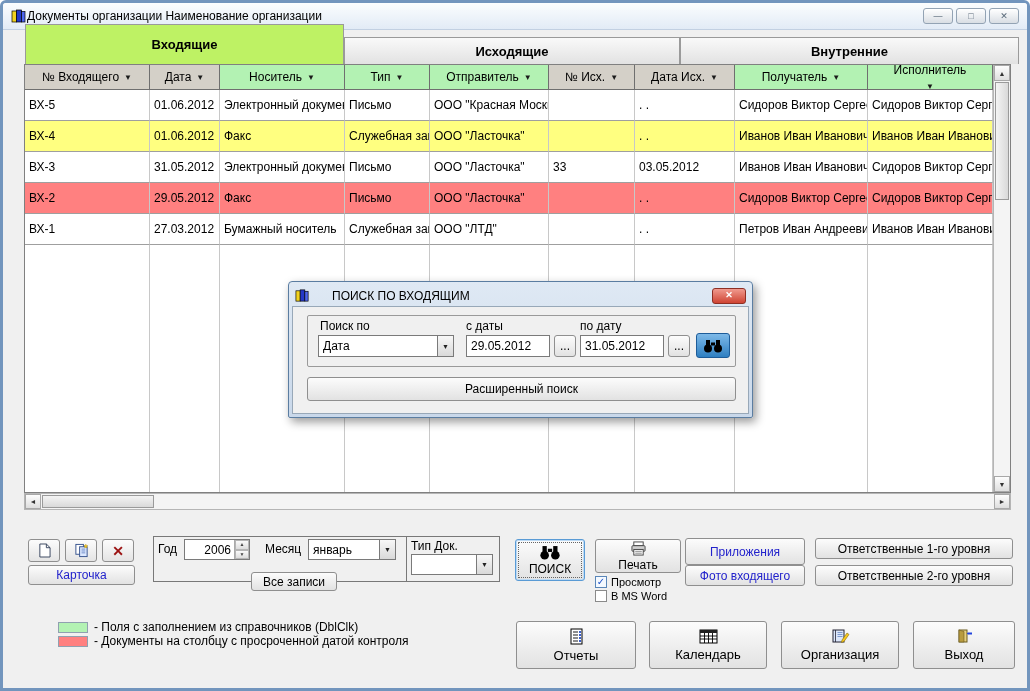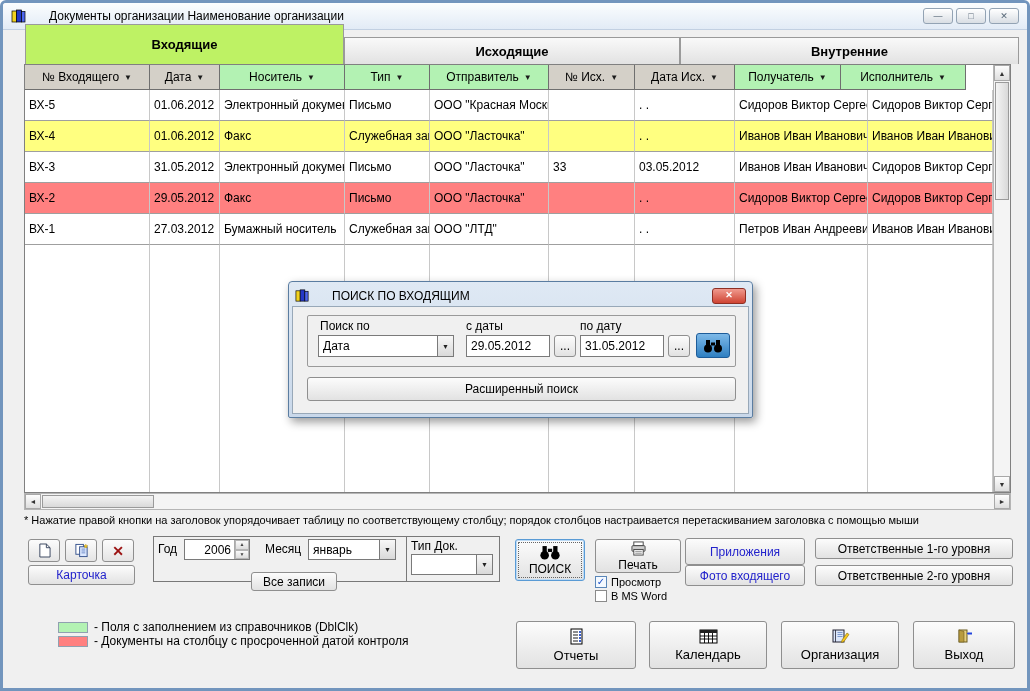--- a/index.html
+++ b/index.html
@@ -1,21 +1,21 @@
 <!DOCTYPE html>
 <html><head>
 <meta charset="utf-8">
 <style>
   html,body{margin:0;padding:0;width:1030px;height:691px;overflow:hidden;background:#fff;}
   *{box-sizing:border-box;}
   .win{position:relative;width:1030px;height:691px;background:#f0f0f0;
        border:3px solid #7295bd;border-radius:6px 6px 0 0;
        font-family:"Liberation Sans",sans-serif;color:#000;overflow:hidden;}
   
-  .titlebar{position:absolute;left:0;top:0;right:0;height:27px;display:flex;align-items:center;gap:22px;
+  .titlebar{position:absolute;left:0;top:0;right:0;height:27px;display:flex;align-items:center;gap:0;
             padding:0 8px;background:linear-gradient(#fbfdfe,#e2ebf6);border-bottom:1px solid #c2d0e2;}
   .title{font-size:12px;}
   .winbtns{margin-left:auto;display:flex;gap:3px;}
   .wbtn{width:30px;height:16px;display:flex;align-items:center;justify-content:center;
         font-size:9px;color:#5a6a7a;background:linear-gradient(#ffffff,#d9dee4);
         border:1px solid #93a3b4;border-radius:3px;line-height:1;}
   .books{display:inline-flex;width:16px;height:16px;}
   
   .tabs{position:absolute;left:22px;top:31px;width:994px;height:30px;display:flex;align-items:flex-end;}
   .tab{height:27px;display:flex;align-items:center;justify-content:center;font-size:13px;
@@ -168,25 +168,25 @@
           <span class="harrow">▼</span>
         </div>
         <div class="hcell gray" style="width: 86px;">
           <span>№ Исх.</span>
           <span class="harrow">▼</span>
         </div>
         <div class="hcell gray" style="width: 100px;">
           <span>Дата Исх.</span>
           <span class="harrow">▼</span>
         </div>
-        <div class="hcell green" style="width: 106px;">
+        <div class="hcell green" style="width: 133px;">
           <span>Получатель</span>
           <span class="harrow">▼</span>
         </div>
-        <div class="hcell green" style="width: 125px;">
+        <div class="hcell green" style="width: 125px; flex-direction: column;">
           <span>Исполнитель</span>
           <span class="harrow">▼</span>
         </div>
       </div>
     <div class="gbody">
         <div class="grow white">
           <div class="gcell" style="width: 125px;">ВХ-5</div>
           <div class="gcell" style="width: 70px;">01.06.2012</div>
           <div class="gcell" style="width: 125px;">Электронный документ</div>
           <div class="gcell" style="width: 85px;">Письмо</div>
@@ -260,21 +260,20 @@
     </div>
   </div>
 
   <div class="hscroll">
     <span class="sbtn">◄</span>
     <span class="hthumb"></span>
     <span class="hgap"></span>
     <span class="sbtn">►</span>
   </div>
 
-  <div class="footnote">* Нажатие правой кнопки на заголовок упорядочивает таблицу по соответствующему  столбцу;  порядок столбцов настраивается перетаскиванием заголовка с помощью мыши</div>
 
   <div class="tbtn" style="left:25px;top:536px">
     <span class="icon-sm">
       <svg width="13" height="15" viewBox="0 0 14 16">
         <path d="M2 1h7l4 4v10H2z" fill="#fff" stroke="#33405a"></path>
         <path d="M9 1v4h4" fill="none" stroke="#33405a"></path>
       </svg>
     </span>
   </div>
   <div class="tbtn" style="left:62px;top:536px">

